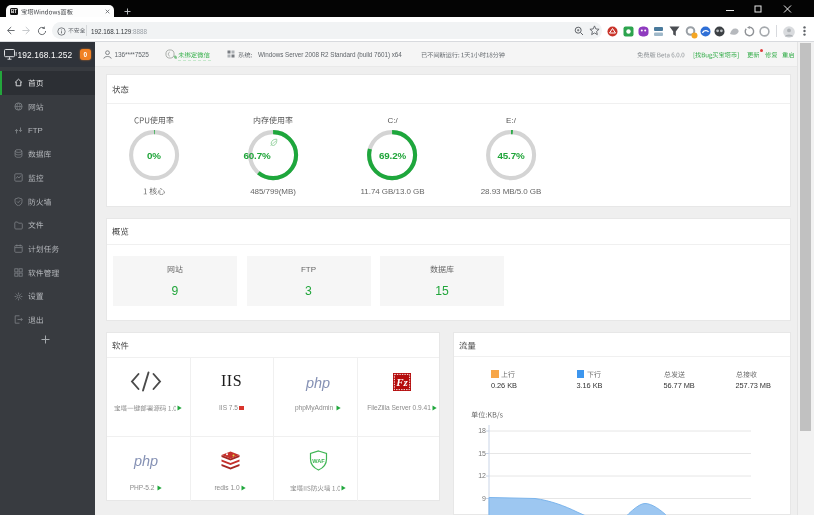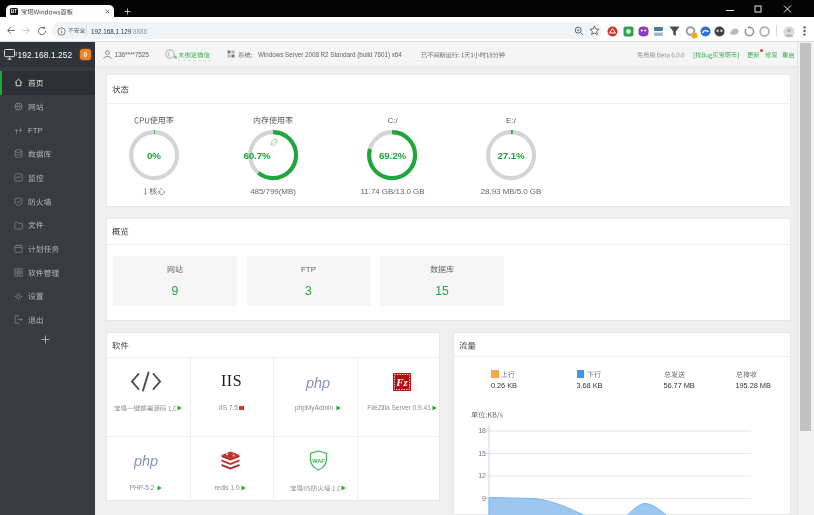--- a/index.html
+++ b/index.html
@@ -357,21 +357,21 @@
     <circle cx="27.1" cy="27.1" r="23" fill="none" stroke="#1ea73c" stroke-width="4.1" stroke-dasharray="113.88 144.51" transform="rotate(-90 27.1 27.1)"></circle>
   </svg>
 <div style="position:absolute;left:392.5px;top:116px;transform:translateX(-50%);font:normal 8.0px 'Liberation Sans',sans-serif;color:#555;white-space:nowrap;">C:/</div>
 <div style="position:absolute;left:392.5px;top:150.0px;transform:translateX(-50%);font:bold 9.8px 'Liberation Sans',sans-serif;color:#20a53a;white-space:nowrap;letter-spacing:-0.2px;">69.2%</div>
 <div style="position:absolute;left:392.5px;top:186.8px;transform:translateX(-50%);font:normal 8.0px 'Liberation Sans',sans-serif;color:#666;white-space:nowrap;letter-spacing:-0.05px;">11.74 GB/13.0 GB</div>
 <svg style="position:absolute;left:483.9px;top:128.4px" width="54.2" height="54.2" viewBox="0 0 54.2 54.2">
     <circle cx="27.1" cy="27.1" r="23" fill="none" stroke="#d4d4d4" stroke-width="4.1"></circle>
     <circle cx="27.1" cy="27.1" r="23" fill="none" stroke="#1ea73c" stroke-width="4.1" stroke-dasharray="1.73 144.51" transform="rotate(-90 27.1 27.1)"></circle>
   </svg>
 <div style="position:absolute;left:511px;top:116px;transform:translateX(-50%);font:normal 8.0px 'Liberation Sans',sans-serif;color:#555;white-space:nowrap;">E:/</div>
-<div style="position:absolute;left:511px;top:150.0px;transform:translateX(-50%);font:bold 9.8px 'Liberation Sans',sans-serif;color:#20a53a;white-space:nowrap;letter-spacing:-0.2px;">27.1%</div>
+<div style="position:absolute;left:511px;top:150.0px;transform:translateX(-50%);font:bold 9.8px 'Liberation Sans',sans-serif;color:#20a53a;white-space:nowrap;letter-spacing:-0.2px;">45.7%</div>
 <div style="position:absolute;left:511px;top:186.8px;transform:translateX(-50%);font:normal 8.0px 'Liberation Sans',sans-serif;color:#666;white-space:nowrap;letter-spacing:-0.05px;">28.93 MB/5.0 GB</div>
 <div style="position:absolute;left:106px;top:218px;width:685px;height:103px;background:#fff;border:1px solid #e7e7e7;"></div>
 <div style="position:absolute;left:112px;top:224.5px;line-height:0;"><svg width="16.8" height="12.2" viewBox="0 0 16.8 12.2" fill="#444">
       <path transform="translate(0.0,9.7)" d="M5.2 -6.6H7.9V-6H5.2ZM3.1 -5.1H4.6V-4.6H3.1ZM4 -2.4 4.4 -2.6Q4.6 -2.3 4.7 -2Q4.8 -1.7 5 -1.4Q5.1 -1.1 5.1 -0.9L4.7 -0.7Q4.6 -0.9 4.5 -1.2Q4.4 -1.5 4.3 -1.8Q4.1 -2.1 4 -2.4ZM3.1 -6.6H4.9V-3H3.1V-3.6H4.4V-6H3.1ZM6.5 -6.4H7V-6.2Q7 -5.6 7 -5Q7 -4.3 6.9 -3.6Q6.8 -2.9 6.5 -2.2Q6.3 -1.4 5.9 -0.7Q5.5 0 4.8 0.7Q4.8 0.6 4.6 0.5Q4.5 0.4 4.4 0.4Q5 -0.2 5.4 -0.9Q5.8 -1.6 6 -2.3Q6.3 -3 6.4 -3.7Q6.5 -4.4 6.5 -5Q6.5 -5.7 6.5 -6.2ZM6.4 -2.7H6.9V-0.1Q6.9 -0.1 6.9 0Q7 0 7 0Q7 0.1 7.1 0.1Q7.2 0.1 7.2 0.1Q7.3 0.1 7.4 0.1Q7.4 0.1 7.5 0.1Q7.5 0 7.5 0Q7.6 0 7.6 -0.1Q7.6 -0.1 7.6 -0.2Q7.6 -0.3 7.7 -0.5Q7.7 -0.8 7.7 -1.1Q7.7 -1.1 7.8 -1Q7.9 -0.9 8 -0.9Q8 -0.6 8 -0.3Q8 0 8 0.1Q7.9 0.4 7.7 0.5Q7.7 0.5 7.6 0.6Q7.5 0.6 7.4 0.6Q7.3 0.6 7.2 0.6Q7.1 0.6 7 0.6Q6.9 0.6 6.8 0.5Q6.7 0.5 6.6 0.4Q6.5 0.4 6.5 0.2Q6.4 0.1 6.4 -0.2ZM2.8 -0.1 2.8 -0.6 2.9 -0.8 4.6 -1.8Q4.6 -1.7 4.6 -1.5Q4.7 -1.4 4.7 -1.3Q4.1 -1 3.8 -0.7Q3.4 -0.5 3.2 -0.4Q3 -0.3 3 -0.2Q2.9 -0.1 2.8 -0.1ZM5.2 -3V-3.5L5.6 -3.7H8L8 -3.1H5.8Q5.6 -3.1 5.5 -3.1Q5.3 -3.1 5.2 -3ZM5.2 -3Q5.2 -3.1 5.2 -3.2Q5.1 -3.3 5.1 -3.4Q5.1 -3.5 5 -3.5Q5.1 -3.5 5.2 -3.6Q5.2 -3.6 5.2 -3.7Q5.3 -3.8 5.3 -4Q5.4 -4.3 5.4 -4.6Q5.4 -4.8 5.5 -5.1Q5.5 -5.4 5.5 -5.5H6.1Q6 -5.3 6 -5.1Q5.9 -4.8 5.9 -4.5Q5.8 -4.1 5.8 -3.9Q5.7 -3.6 5.7 -3.4Q5.7 -3.4 5.6 -3.4Q5.5 -3.3 5.5 -3.3Q5.4 -3.2 5.3 -3.1Q5.2 -3.1 5.2 -3ZM2.8 -0.1Q2.8 -0.1 2.7 -0.2Q2.7 -0.3 2.6 -0.4Q2.6 -0.4 2.5 -0.5Q2.6 -0.6 2.7 -0.8Q2.8 -1 2.8 -1.3V-6.6H3.4V-0.8Q3.4 -0.8 3.3 -0.7Q3.2 -0.6 3.1 -0.5Q3 -0.4 2.9 -0.3Q2.8 -0.1 2.8 -0.1ZM0.4 -5.3H2.6V-4.7H0.4ZM1.3 -7.1H1.9V0.7H1.3ZM1.3 -4.9 1.8 -4.8Q1.7 -4.3 1.6 -3.8Q1.4 -3.2 1.3 -2.7Q1.1 -2.2 1 -1.7Q0.8 -1.2 0.6 -0.9Q0.5 -1 0.4 -1.2Q0.3 -1.3 0.2 -1.4Q0.4 -1.7 0.6 -2.1Q0.8 -2.6 0.9 -3Q1.1 -3.5 1.2 -4Q1.3 -4.5 1.3 -4.9ZM1.9 -4.4Q1.9 -4.3 2 -4.1Q2.2 -3.9 2.3 -3.7Q2.4 -3.5 2.6 -3.3Q2.7 -3.1 2.7 -3L2.4 -2.5Q2.3 -2.6 2.2 -2.8Q2.1 -3.1 2 -3.3Q1.9 -3.6 1.8 -3.8Q1.7 -4 1.6 -4.1Z"></path>
       <path transform="translate(8.4,9.7)" d="M4.9 -6.2H7.9V-5.6H4.9ZM4.9 -7.1 5.5 -6.9Q5.4 -6.4 5.2 -5.9Q5 -5.4 4.8 -5Q4.6 -4.6 4.3 -4.2Q4.3 -4.3 4.2 -4.3Q4.1 -4.4 4 -4.5Q3.9 -4.5 3.8 -4.5Q4.2 -5 4.5 -5.7Q4.8 -6.4 4.9 -7.1ZM5.4 -5.3 5.9 -5.5Q6.2 -5.3 6.4 -5.1Q6.6 -4.8 6.8 -4.6Q7 -4.4 7.1 -4.2L6.5 -3.9Q6.4 -4.1 6.2 -4.3Q6.1 -4.6 5.8 -4.8Q5.6 -5.1 5.4 -5.3ZM1 -6.6H1.6V-4.2H1ZM2.7 -7H3.3V-3.9H2.7ZM4.4 -1.5H5.1V-0.2Q5.1 -0.1 5.1 0Q5.2 0 5.5 0Q5.6 0 5.8 0Q6 0 6.2 0Q6.4 0 6.6 0Q6.8 0 6.9 0Q7.1 0 7.1 0Q7.2 -0.1 7.3 -0.3Q7.3 -0.5 7.3 -0.9Q7.4 -0.8 7.6 -0.7Q7.7 -0.7 7.9 -0.6Q7.8 -0.2 7.7 0.1Q7.7 0.4 7.5 0.5Q7.3 0.6 6.9 0.6Q6.9 0.6 6.7 0.6Q6.6 0.6 6.4 0.6Q6.2 0.6 6 0.6Q5.8 0.6 5.7 0.6Q5.5 0.6 5.5 0.6Q5.1 0.6 4.8 0.5Q4.6 0.4 4.5 0.3Q4.4 0.1 4.4 -0.2ZM3.8 -2.7H4.5V-2.1Q4.5 -1.8 4.4 -1.5Q4.4 -1.2 4.2 -0.9Q4 -0.6 3.6 -0.4Q3.2 -0.1 2.5 0.2Q1.9 0.5 1 0.7Q0.9 0.6 0.8 0.5Q0.8 0.4 0.7 0.3Q0.6 0.2 0.6 0.2Q1.5 0 2.1 -0.2Q2.7 -0.5 3 -0.7Q3.4 -0.9 3.6 -1.2Q3.7 -1.4 3.8 -1.7Q3.8 -1.9 3.8 -2.1ZM1.6 -3.7H6.9V-1.1H6.2V-3.1H2.3V-1H1.6Z"></path>
     </svg></div>
 <div style="position:absolute;left:107px;top:243.5px;width:683px;height:1px;background:#f0f0f0"></div>
 <div style="position:absolute;left:113px;top:256px;width:124px;height:50px;background:#f6f6f6"></div>
 <div style="position:absolute;left:167.0px;top:263.3px;line-height:0;"><svg width="16.0" height="11.6" viewBox="0 0 16.0 11.6" fill="#666">
       <path transform="translate(0.0,9.3)" d="M3.2 -5.1 3.8 -5.1Q3.5 -3.6 3.1 -2.4Q2.6 -1.2 1.8 -0.4Q1.8 -0.4 1.7 -0.5Q1.6 -0.5 1.5 -0.6Q1.4 -0.7 1.4 -0.7Q1.9 -1.2 2.2 -1.9Q2.6 -2.5 2.8 -3.4Q3.1 -4.2 3.2 -5.1ZM5.5 -5.1 6 -5Q5.8 -3.5 5.3 -2.3Q4.9 -1.1 4.1 -0.3Q4 -0.4 3.9 -0.4Q3.9 -0.5 3.8 -0.5Q3.7 -0.6 3.6 -0.6Q4.1 -1.1 4.5 -1.8Q4.9 -2.5 5.1 -3.3Q5.4 -4.2 5.5 -5.1ZM1.6 -4.3 1.9 -4.6Q2.2 -4.3 2.5 -3.9Q2.8 -3.5 3.1 -3.1Q3.4 -2.7 3.6 -2.3Q3.9 -1.9 4 -1.7L3.7 -1.3Q3.5 -1.6 3.3 -1.9Q3 -2.3 2.7 -2.7Q2.4 -3.1 2.1 -3.5Q1.8 -3.9 1.6 -4.3ZM3.9 -4.3 4.3 -4.6Q4.6 -4.2 4.9 -3.8Q5.2 -3.4 5.5 -2.9Q5.8 -2.5 6 -2.1Q6.2 -1.7 6.4 -1.4L6 -1Q5.8 -1.3 5.6 -1.8Q5.4 -2.2 5.1 -2.6Q4.8 -3.1 4.5 -3.5Q4.2 -3.9 3.9 -4.3ZM0.7 -6.2H7.1V-5.7H1.3V0.6H0.7ZM6.7 -6.2H7.3V-0.2Q7.3 0.1 7.2 0.3Q7.2 0.4 7 0.5Q6.8 0.6 6.4 0.6Q6.1 0.6 5.5 0.6Q5.5 0.5 5.5 0.4Q5.4 0.3 5.4 0.2Q5.4 0.1 5.3 0Q5.6 0 5.8 0Q6.1 0 6.3 0Q6.4 0 6.5 0Q6.6 0 6.7 0Q6.7 -0.1 6.7 -0.2Z"></path>
@@ -481,33 +481,33 @@
 <div style="position:absolute;left:501px;top:369.2px;line-height:0;"><svg width="14.0" height="10.1" viewBox="0 0 14.0 10.1" fill="#666">
       <path transform="translate(0.0,8.1)" d="M3.3 -3.6H6.2V-3.1H3.3ZM0.4 -0.3H6.6V0.2H0.4ZM3 -5.8H3.5V0H3Z"></path>
       <path transform="translate(7.0,8.1)" d="M3 -5.5H6.5V-5H3ZM5.1 -3.4H5.6V-0.1Q5.6 0.1 5.6 0.3Q5.5 0.4 5.3 0.5Q5.1 0.5 4.8 0.5Q4.5 0.5 4 0.5Q4 0.4 3.9 0.3Q3.9 0.1 3.8 0Q4.1 0 4.3 0Q4.5 0 4.7 0Q4.9 0 4.9 0Q5 0 5.1 0Q5.1 0 5.1 -0.1ZM2.7 -3.5H6.7V-3H2.7ZM1.3 -3 1.8 -3.4 1.9 -3.4V0.6H1.3ZM2.2 -4.4 2.6 -4.2Q2.4 -3.8 2 -3.3Q1.7 -2.9 1.3 -2.5Q0.9 -2.1 0.5 -1.8Q0.5 -1.9 0.4 -2Q0.4 -2 0.3 -2.1Q0.2 -2.2 0.2 -2.3Q0.5 -2.5 0.9 -2.9Q1.3 -3.2 1.6 -3.6Q1.9 -4 2.2 -4.4ZM1.9 -5.9 2.4 -5.7Q2.1 -5.4 1.8 -5.1Q1.5 -4.7 1.2 -4.4Q0.9 -4.2 0.6 -3.9Q0.5 -4 0.5 -4.1Q0.4 -4.2 0.4 -4.2Q0.3 -4.3 0.2 -4.4Q0.5 -4.6 0.8 -4.8Q1.1 -5.1 1.4 -5.4Q1.7 -5.6 1.9 -5.9Z"></path>
     </svg></div>
 <div style="position:absolute;left:491px;top:381.2px;font:normal 7.4px 'Liberation Sans',sans-serif;color:#333;white-space:nowrap;letter-spacing:-0.05px;">0.26 KB</div>
 <div style="position:absolute;left:576.5px;top:370.3px;width:7.5px;height:7.5px;background:#3d96ee"></div>
 <div style="position:absolute;left:586.5px;top:369.2px;line-height:0;"><svg width="14.0" height="10.1" viewBox="0 0 14.0 10.1" fill="#666">
       <path transform="translate(0.0,8.1)" d="M0.4 -5.4H6.6V-4.8H0.4ZM3.1 -4.9H3.6V0.6H3.1ZM3.4 -3.3 3.7 -3.7Q4.1 -3.5 4.4 -3.4Q4.8 -3.2 5.1 -3Q5.4 -2.8 5.7 -2.6Q6 -2.4 6.2 -2.2L5.9 -1.8Q5.7 -1.9 5.4 -2.1Q5.1 -2.3 4.8 -2.5Q4.4 -2.7 4.1 -2.9Q3.7 -3.1 3.4 -3.3Z"></path>
       <path transform="translate(7.0,8.1)" d="M3 -5.5H6.5V-5H3ZM5.1 -3.4H5.6V-0.1Q5.6 0.1 5.6 0.3Q5.5 0.4 5.3 0.5Q5.1 0.5 4.8 0.5Q4.5 0.5 4 0.5Q4 0.4 3.9 0.3Q3.9 0.1 3.8 0Q4.1 0 4.3 0Q4.5 0 4.7 0Q4.9 0 4.9 0Q5 0 5.1 0Q5.1 0 5.1 -0.1ZM2.7 -3.5H6.7V-3H2.7ZM1.3 -3 1.8 -3.4 1.9 -3.4V0.6H1.3ZM2.2 -4.4 2.6 -4.2Q2.4 -3.8 2 -3.3Q1.7 -2.9 1.3 -2.5Q0.9 -2.1 0.5 -1.8Q0.5 -1.9 0.4 -2Q0.4 -2 0.3 -2.1Q0.2 -2.2 0.2 -2.3Q0.5 -2.5 0.9 -2.9Q1.3 -3.2 1.6 -3.6Q1.9 -4 2.2 -4.4ZM1.9 -5.9 2.4 -5.7Q2.1 -5.4 1.8 -5.1Q1.5 -4.7 1.2 -4.4Q0.9 -4.2 0.6 -3.9Q0.5 -4 0.5 -4.1Q0.4 -4.2 0.4 -4.2Q0.3 -4.3 0.2 -4.4Q0.5 -4.6 0.8 -4.8Q1.1 -5.1 1.4 -5.4Q1.7 -5.6 1.9 -5.9Z"></path>
     </svg></div>
-<div style="position:absolute;left:576.5px;top:381.2px;font:normal 7.4px 'Liberation Sans',sans-serif;color:#333;white-space:nowrap;letter-spacing:-0.05px;">3.68 KB</div>
+<div style="position:absolute;left:576.5px;top:381.2px;font:normal 7.4px 'Liberation Sans',sans-serif;color:#333;white-space:nowrap;letter-spacing:-0.05px;">3.16 KB</div>
 <div style="position:absolute;left:663.5px;top:369.2px;line-height:0;"><svg width="21.0" height="10.1" viewBox="0 0 21.0 10.1" fill="#666">
       <path transform="translate(0.0,8.1)" d="M5.3 -1.5 5.7 -1.7Q5.9 -1.5 6.1 -1.2Q6.3 -0.9 6.5 -0.7Q6.6 -0.4 6.7 -0.2L6.3 0.1Q6.2 -0.1 6.1 -0.4Q5.9 -0.7 5.7 -1Q5.5 -1.3 5.3 -1.5ZM2.9 -1.9 3.3 -2.2Q3.5 -2 3.7 -1.8Q4 -1.6 4.2 -1.4Q4.4 -1.2 4.5 -1.1L4.1 -0.7Q4 -0.9 3.8 -1.1Q3.6 -1.3 3.4 -1.5Q3.1 -1.7 2.9 -1.9ZM2 -1.7H2.5V-0.2Q2.5 -0.1 2.6 0Q2.7 0 3 0Q3.1 0 3.3 0Q3.4 0 3.6 0Q3.8 0 4 0Q4.2 0 4.3 0Q4.5 0 4.6 0Q4.7 0 4.8 0Q4.9 -0.1 4.9 -0.2Q5 -0.4 5 -0.7Q5.1 -0.7 5.1 -0.6Q5.2 -0.6 5.3 -0.6Q5.4 -0.5 5.5 -0.5Q5.4 -0.1 5.4 0.1Q5.3 0.3 5.1 0.4Q4.9 0.5 4.6 0.5Q4.5 0.5 4.4 0.5Q4.2 0.5 4 0.5Q3.8 0.5 3.6 0.5Q3.4 0.5 3.2 0.5Q3.1 0.5 3 0.5Q2.6 0.5 2.4 0.4Q2.1 0.4 2.1 0.2Q2 0 2 -0.2ZM1 -1.6 1.5 -1.5Q1.4 -1.1 1.2 -0.6Q1 -0.1 0.8 0.2L0.3 -0.1Q0.4 -0.2 0.6 -0.5Q0.7 -0.7 0.8 -1Q0.9 -1.3 1 -1.6ZM1.8 -5.6 2.2 -5.9Q2.5 -5.6 2.7 -5.3Q2.9 -4.9 3 -4.7L2.5 -4.4Q2.5 -4.6 2.4 -4.8Q2.2 -5 2.1 -5.2Q2 -5.5 1.8 -5.6ZM4.8 -5.9 5.3 -5.7Q5.1 -5.3 4.8 -4.8Q4.6 -4.4 4.4 -4.1L3.9 -4.3Q4.1 -4.5 4.2 -4.8Q4.4 -5.1 4.5 -5.4Q4.7 -5.6 4.8 -5.9ZM1.9 -4V-2.7H5.2V-4ZM1.3 -4.5H5.7V-2.2H1.3Z"></path>
       <path transform="translate(7.0,8.1)" d="M2.8 -2.8Q3.3 -1.7 4.3 -0.9Q5.3 -0.2 6.8 0.1Q6.7 0.2 6.6 0.2Q6.6 0.3 6.5 0.4Q6.5 0.5 6.4 0.6Q5.4 0.4 4.7 -0.1Q3.9 -0.5 3.3 -1.2Q2.8 -1.8 2.4 -2.7ZM5.3 -3H5.5L5.6 -3.1L5.9 -2.9Q5.7 -2.2 5.3 -1.6Q4.9 -1 4.4 -0.6Q3.8 -0.2 3.2 0.1Q2.6 0.4 2 0.6Q1.9 0.5 1.8 0.3Q1.8 0.2 1.7 0.1Q2.3 0 2.9 -0.3Q3.4 -0.5 3.9 -0.9Q4.4 -1.3 4.8 -1.8Q5.1 -2.3 5.3 -2.9ZM2.7 -3H5.4V-2.5H2.5ZM3.2 -5.9 3.8 -5.8Q3.6 -4.8 3.4 -4Q3.2 -3.1 2.8 -2.4Q2.4 -1.6 1.9 -1Q1.3 -0.4 0.6 0Q0.6 -0.1 0.5 -0.1Q0.4 -0.2 0.4 -0.3Q0.3 -0.4 0.2 -0.4Q1.1 -1 1.7 -1.8Q2.3 -2.6 2.7 -3.6Q3 -4.7 3.2 -5.9ZM4.7 -5.5 5.1 -5.8Q5.3 -5.6 5.4 -5.4Q5.6 -5.3 5.8 -5.1Q5.9 -4.9 6 -4.8L5.6 -4.5Q5.5 -4.6 5.4 -4.8Q5.2 -5 5 -5.2Q4.9 -5.4 4.7 -5.5ZM1 -3.7Q1 -3.7 1 -3.8Q0.9 -3.9 0.9 -4Q0.9 -4.1 0.8 -4.2Q0.9 -4.2 1 -4.3Q1 -4.3 1.1 -4.4Q1.1 -4.5 1.2 -4.7Q1.3 -4.9 1.4 -5.2Q1.5 -5.4 1.6 -5.7L2.1 -5.6Q2 -5.3 1.9 -5Q1.8 -4.7 1.7 -4.4Q1.6 -4.2 1.4 -4V-4Q1.4 -4 1.4 -3.9Q1.3 -3.9 1.2 -3.9Q1.1 -3.8 1.1 -3.8Q1 -3.7 1 -3.7ZM1 -3.7V-4.1L1.4 -4.3H6.5L6.5 -3.8H1.8Q1.4 -3.8 1.2 -3.8Q1.1 -3.7 1 -3.7Z"></path>
       <path transform="translate(14.0,8.1)" d="M2.2 -3.1H6.6V-2.6H2.2ZM2.5 -4.6H6.4V-4.1H2.5ZM4.1 -4.3H4.6V-3.3Q4.6 -2.9 4.6 -2.6Q4.5 -2.2 4.3 -1.8Q4.1 -1.4 3.7 -1.1Q3.3 -0.7 2.6 -0.4Q2.6 -0.5 2.5 -0.6Q2.5 -0.6 2.4 -0.7Q2.3 -0.8 2.3 -0.8Q2.9 -1.1 3.3 -1.4Q3.7 -1.7 3.8 -2Q4 -2.4 4.1 -2.7Q4.1 -3 4.1 -3.3ZM5.5 -5.9 6 -5.7Q5.9 -5.5 5.8 -5.2Q5.6 -5 5.5 -4.7Q5.3 -4.5 5.2 -4.3L4.8 -4.4Q4.9 -4.6 5 -4.9Q5.2 -5.1 5.3 -5.4Q5.4 -5.7 5.5 -5.9ZM2.9 -5.7 3.3 -5.9Q3.5 -5.6 3.7 -5.3Q3.8 -5 3.9 -4.8L3.5 -4.6Q3.4 -4.8 3.2 -5.1Q3 -5.4 2.9 -5.7ZM1.7 -3.5V-0.5H1.2V-3H0.3V-3.5ZM0.5 -5.5 1 -5.8Q1.2 -5.6 1.4 -5.4Q1.6 -5.2 1.7 -4.9Q1.9 -4.7 2 -4.6L1.6 -4.3Q1.5 -4.4 1.3 -4.7Q1.1 -4.9 0.9 -5.1Q0.7 -5.4 0.5 -5.5ZM1.4 -0.9Q1.6 -0.9 1.8 -0.7Q1.9 -0.6 2.2 -0.4Q2.6 -0.2 3.1 -0.1Q3.5 0 4.1 0Q4.5 0 4.8 -0.1Q5.2 -0.1 5.5 -0.1Q5.9 -0.1 6.2 -0.1Q6.5 -0.2 6.8 -0.2Q6.8 -0.1 6.7 0Q6.7 0.1 6.7 0.2Q6.6 0.3 6.6 0.4Q6.5 0.4 6.1 0.4Q5.8 0.4 5.5 0.5Q5.1 0.5 4.7 0.5Q4.4 0.5 4.1 0.5Q3.4 0.5 3 0.4Q2.5 0.3 2.1 0.1Q1.9 -0.1 1.7 -0.2Q1.5 -0.4 1.4 -0.4Q1.3 -0.4 1.2 -0.2Q1 -0.1 0.9 0.1Q0.7 0.3 0.6 0.6L0.2 0.1Q0.5 -0.3 0.8 -0.6Q1.2 -0.9 1.4 -0.9ZM4.1 -2.4 4.4 -2.7Q4.7 -2.5 4.9 -2.2Q5.2 -2 5.5 -1.7Q5.7 -1.5 6 -1.2Q6.2 -1 6.4 -0.8L6 -0.5Q5.8 -0.7 5.6 -0.9Q5.4 -1.1 5.1 -1.4Q4.9 -1.6 4.6 -1.9Q4.3 -2.2 4.1 -2.4Z"></path>
     </svg></div>
 <div style="position:absolute;left:663.5px;top:381.2px;font:normal 7.4px 'Liberation Sans',sans-serif;color:#333;white-space:nowrap;letter-spacing:-0.05px;">56.77 MB</div>
 <div style="position:absolute;left:735.5px;top:369.2px;line-height:0;"><svg width="21.0" height="10.1" viewBox="0 0 21.0 10.1" fill="#666">
       <path transform="translate(0.0,8.1)" d="M5.3 -1.5 5.7 -1.7Q5.9 -1.5 6.1 -1.2Q6.3 -0.9 6.5 -0.7Q6.6 -0.4 6.7 -0.2L6.3 0.1Q6.2 -0.1 6.1 -0.4Q5.9 -0.7 5.7 -1Q5.5 -1.3 5.3 -1.5ZM2.9 -1.9 3.3 -2.2Q3.5 -2 3.7 -1.8Q4 -1.6 4.2 -1.4Q4.4 -1.2 4.5 -1.1L4.1 -0.7Q4 -0.9 3.8 -1.1Q3.6 -1.3 3.4 -1.5Q3.1 -1.7 2.9 -1.9ZM2 -1.7H2.5V-0.2Q2.5 -0.1 2.6 0Q2.7 0 3 0Q3.1 0 3.3 0Q3.4 0 3.6 0Q3.8 0 4 0Q4.2 0 4.3 0Q4.5 0 4.6 0Q4.7 0 4.8 0Q4.9 -0.1 4.9 -0.2Q5 -0.4 5 -0.7Q5.1 -0.7 5.1 -0.6Q5.2 -0.6 5.3 -0.6Q5.4 -0.5 5.5 -0.5Q5.4 -0.1 5.4 0.1Q5.3 0.3 5.1 0.4Q4.9 0.5 4.6 0.5Q4.5 0.5 4.4 0.5Q4.2 0.5 4 0.5Q3.8 0.5 3.6 0.5Q3.4 0.5 3.2 0.5Q3.1 0.5 3 0.5Q2.6 0.5 2.4 0.4Q2.1 0.4 2.1 0.2Q2 0 2 -0.2ZM1 -1.6 1.5 -1.5Q1.4 -1.1 1.2 -0.6Q1 -0.1 0.8 0.2L0.3 -0.1Q0.4 -0.2 0.6 -0.5Q0.7 -0.7 0.8 -1Q0.9 -1.3 1 -1.6ZM1.8 -5.6 2.2 -5.9Q2.5 -5.6 2.7 -5.3Q2.9 -4.9 3 -4.7L2.5 -4.4Q2.5 -4.6 2.4 -4.8Q2.2 -5 2.1 -5.2Q2 -5.5 1.8 -5.6ZM4.8 -5.9 5.3 -5.7Q5.1 -5.3 4.8 -4.8Q4.6 -4.4 4.4 -4.1L3.9 -4.3Q4.1 -4.5 4.2 -4.8Q4.4 -5.1 4.5 -5.4Q4.7 -5.6 4.8 -5.9ZM1.9 -4V-2.7H5.2V-4ZM1.3 -4.5H5.7V-2.2H1.3Z"></path>
       <path transform="translate(7.0,8.1)" d="M0.2 -2.2Q0.6 -2.3 1.1 -2.4Q1.7 -2.6 2.2 -2.8L2.3 -2.3Q1.8 -2.1 1.3 -2Q0.8 -1.8 0.3 -1.6ZM0.3 -4.5H2.3V-4H0.3ZM1.1 -5.9H1.6V-0.1Q1.6 0.1 1.6 0.3Q1.5 0.4 1.4 0.4Q1.3 0.5 1.1 0.5Q0.9 0.5 0.5 0.5Q0.5 0.4 0.5 0.3Q0.4 0.2 0.4 0Q0.6 0.1 0.8 0.1Q0.9 0.1 1 0.1Q1.1 0.1 1.1 -0.1ZM2.7 -5.1H6.5V-4.7H2.7ZM2.4 -3.5H6.7V-3H2.4ZM3.2 -4.4 3.6 -4.6Q3.8 -4.4 3.9 -4.2Q4 -3.9 4.1 -3.7L3.7 -3.5Q3.6 -3.7 3.5 -4Q3.3 -4.2 3.2 -4.4ZM5.4 -4.6 5.9 -4.5Q5.7 -4.2 5.5 -3.9Q5.4 -3.6 5.2 -3.3L4.8 -3.5Q4.9 -3.6 5 -3.8Q5.1 -4 5.2 -4.2Q5.3 -4.4 5.4 -4.6ZM2.3 -2.3H6.7V-1.8H2.3ZM5.4 -2 5.9 -1.9Q5.8 -1.3 5.5 -0.9Q5.2 -0.5 4.8 -0.2Q4.4 0.1 3.8 0.2Q3.2 0.4 2.5 0.5Q2.4 0.4 2.4 0.3Q2.3 0.2 2.2 0.1Q3.2 0 3.8 -0.2Q4.5 -0.5 4.9 -0.9Q5.2 -1.3 5.4 -2ZM2.8 -1Q3 -1.2 3.2 -1.6Q3.5 -1.9 3.7 -2.3Q3.9 -2.7 4 -3L4.5 -2.9Q4.4 -2.6 4.2 -2.2Q4 -1.8 3.7 -1.5Q3.5 -1.1 3.3 -0.9ZM2.8 -1 3.1 -1.3Q3.6 -1.2 4 -1Q4.5 -0.8 5 -0.6Q5.4 -0.4 5.8 -0.2Q6.3 0 6.5 0.2L6.2 0.6Q5.9 0.4 5.5 0.2Q5.1 0 4.7 -0.2Q4.2 -0.5 3.7 -0.6Q3.2 -0.8 2.8 -1ZM4 -5.7 4.5 -5.8Q4.6 -5.6 4.7 -5.4Q4.9 -5.1 4.9 -5L4.4 -4.9Q4.4 -5 4.2 -5.3Q4.1 -5.5 4 -5.7Z"></path>
       <path transform="translate(14.0,8.1)" d="M3.8 -4.5H6.7V-4H3.8ZM4 -5.9 4.6 -5.8Q4.5 -5.1 4.3 -4.5Q4.1 -3.9 3.8 -3.3Q3.6 -2.8 3.2 -2.4Q3.2 -2.4 3.1 -2.5Q3.1 -2.6 3 -2.7Q2.9 -2.8 2.9 -2.8Q3.2 -3.2 3.4 -3.6Q3.6 -4.1 3.8 -4.7Q3.9 -5.3 4 -5.9ZM5.7 -4.3 6.2 -4.2Q6 -3 5.7 -2.1Q5.3 -1.2 4.7 -0.6Q4.2 0.1 3.3 0.6Q3.3 0.5 3.2 0.4Q3.2 0.4 3.1 0.3Q3 0.2 3 0.1Q3.8 -0.3 4.3 -0.9Q4.9 -1.5 5.2 -2.3Q5.5 -3.2 5.7 -4.3ZM4 -4.1Q4.3 -3.2 4.6 -2.3Q5 -1.5 5.5 -0.9Q6 -0.2 6.8 0.1Q6.7 0.2 6.6 0.2Q6.5 0.3 6.5 0.4Q6.4 0.5 6.4 0.5Q5.7 0.1 5.1 -0.5Q4.6 -1.2 4.2 -2.1Q3.8 -3 3.6 -4ZM2.3 -5.8H2.8V0.6H2.3ZM0.6 -0.7 0.6 -1.2 0.8 -1.4 2.5 -2Q2.5 -1.9 2.6 -1.7Q2.6 -1.6 2.6 -1.5Q2 -1.3 1.7 -1.2Q1.3 -1 1.1 -0.9Q0.9 -0.8 0.8 -0.8Q0.7 -0.7 0.6 -0.7ZM0.6 -0.7Q0.6 -0.8 0.6 -0.9Q0.6 -0.9 0.5 -1Q0.5 -1.1 0.4 -1.2Q0.5 -1.2 0.6 -1.3Q0.7 -1.4 0.7 -1.7V-5.1H1.2V-1.2Q1.2 -1.2 1.1 -1.1Q1 -1.1 0.9 -1Q0.8 -0.9 0.7 -0.9Q0.6 -0.8 0.6 -0.7Z"></path>
     </svg></div>
-<div style="position:absolute;left:735.5px;top:381.2px;font:normal 7.4px 'Liberation Sans',sans-serif;color:#333;white-space:nowrap;letter-spacing:-0.05px;">195.28 MB</div>
+<div style="position:absolute;left:735.5px;top:381.2px;font:normal 7.4px 'Liberation Sans',sans-serif;color:#333;white-space:nowrap;letter-spacing:-0.05px;">257.73 MB</div>
 <svg style="position:absolute;left:455px;top:405px" width="336" height="110" viewBox="0 0 336 110">
     <path d="M34 26 H296" stroke="#e6e6e6" stroke-width="1"></path>
     <path d="M31 26 H34" stroke="#c9d4e6" stroke-width="1"></path>
     <path d="M34 48.5 H296" stroke="#e6e6e6" stroke-width="1"></path>
     <path d="M31 48.5 H34" stroke="#c9d4e6" stroke-width="1"></path>
     <path d="M34 71 H296" stroke="#e6e6e6" stroke-width="1"></path>
     <path d="M31 71 H34" stroke="#c9d4e6" stroke-width="1"></path>
     <path d="M34 93.5 H296" stroke="#e6e6e6" stroke-width="1"></path>
     <path d="M31 93.5 H34" stroke="#c9d4e6" stroke-width="1"></path>
     <path d="M34 20 V110" stroke="#c9d4e6" stroke-width="1"></path>

